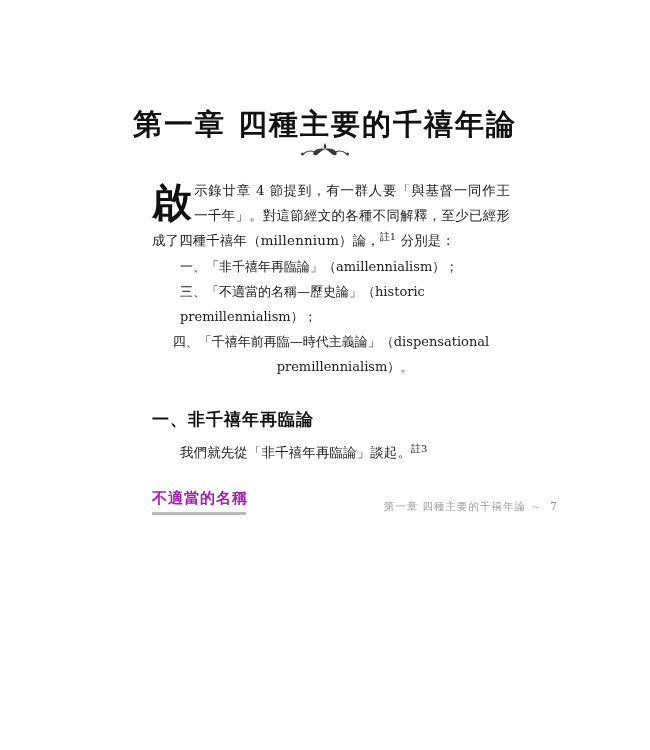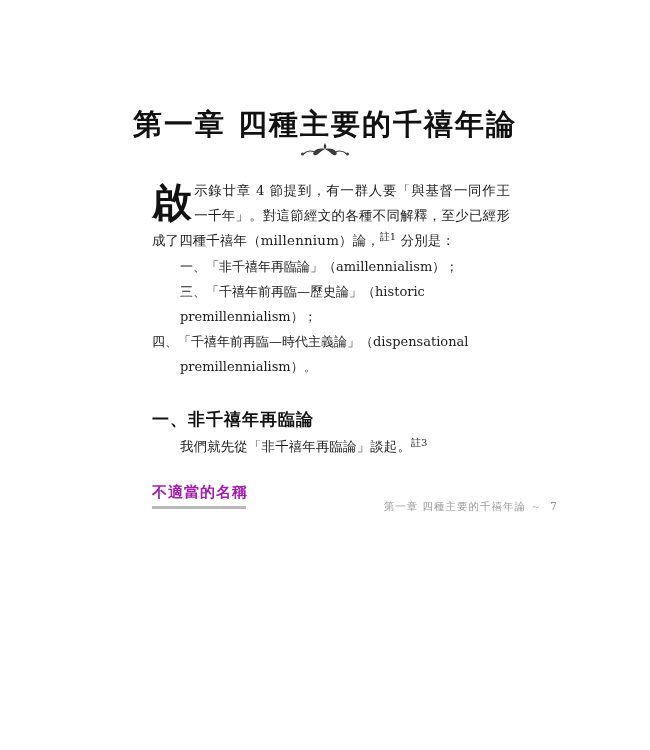--- a/index.html
+++ b/index.html
@@ -95,20 +95,21 @@
   .enum-list li {
     font-size: 13px;
     line-height: 25.2px;
     padding-left: 28px;
     text-indent: 0;
     color: #1c1c1c;
   }
   .enum-list li.wrap {
     padding-left: 28px;
     text-indent: -28px;
+    text-align: center;
   }
 
   .latin {
     font-family: "DejaVu Serif", "Liberation Serif", serif;
     letter-spacing: 0;
   }
 
   sup.note {
     font-size: 10px;
     vertical-align: super;
@@ -119,21 +120,21 @@
 
   .para-indent { text-indent: 28px; }
 
   
   .section-heading {
     font-family: "DejaVu Sans", "Liberation Sans", sans-serif;
     font-size: 17px;
     font-weight: bold;
     color: #111111;
     letter-spacing: 1px;
-    margin: 26px 0 2px 0;
+    margin: 26px 0 8px 0;
     line-height: 26px;
   }
 
   .subsection-wrap {
     margin: 22px 0 2px 0;
   }
   .subsection-heading {
     font-family: "DejaVu Sans", "Liberation Sans", sans-serif;
     font-size: 15px;
     font-weight: bold;
@@ -193,21 +194,21 @@
 
     <p class="opening">
       <span class="dropcap">啟</span><span class="body-run">示錄廿章 4 節提到，有一群人要「與基督一同作王一千年」。對這節經文的各種不同解釋，至少已經形成了四種千禧年（millennium）論，</span><sup class="note">註1</sup><span> 分別是：</span>
     </p>
 
     <ul class="enum-list">
       <li>
         <span>一、</span><span>「非千禧年再臨論」</span><span class="latin">（amillennialism）；</span>
       </li>
       <li>
-        <span>三、</span><span>「千禧年前再臨—歷史論」</span><span class="latin">（historic premillennialism）；</span>
+        <span>三、</span><span>「不適當的名稱—歷史論」</span><span class="latin">（historic premillennialism）；</span>
       </li>
       <li class="wrap">
         <span>四、</span><span>「千禧年前再臨—時代主義論」</span><span class="latin">（dispensational premillennialism）。</span>
       </li>
     </ul>
 
 
     <h2 class="section-heading">一、非千禧年再臨論</h2>
 
     <p class="line para-indent"><span>我們就先從「非千禧年再臨論」談起。</span><sup class="note">註3</sup></p>

